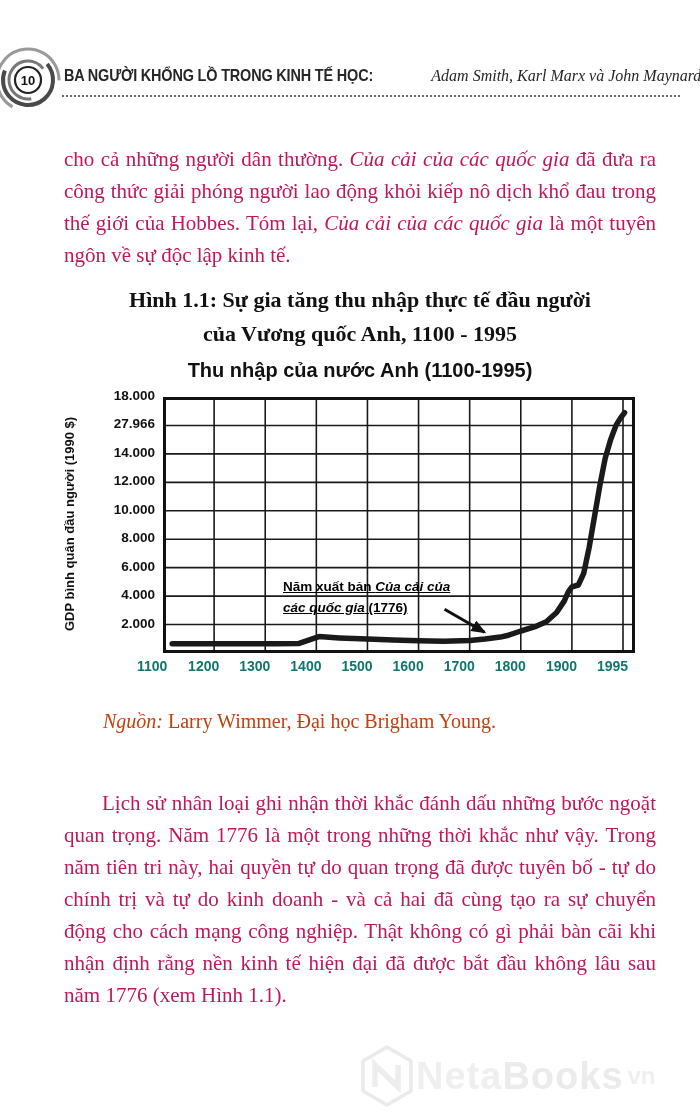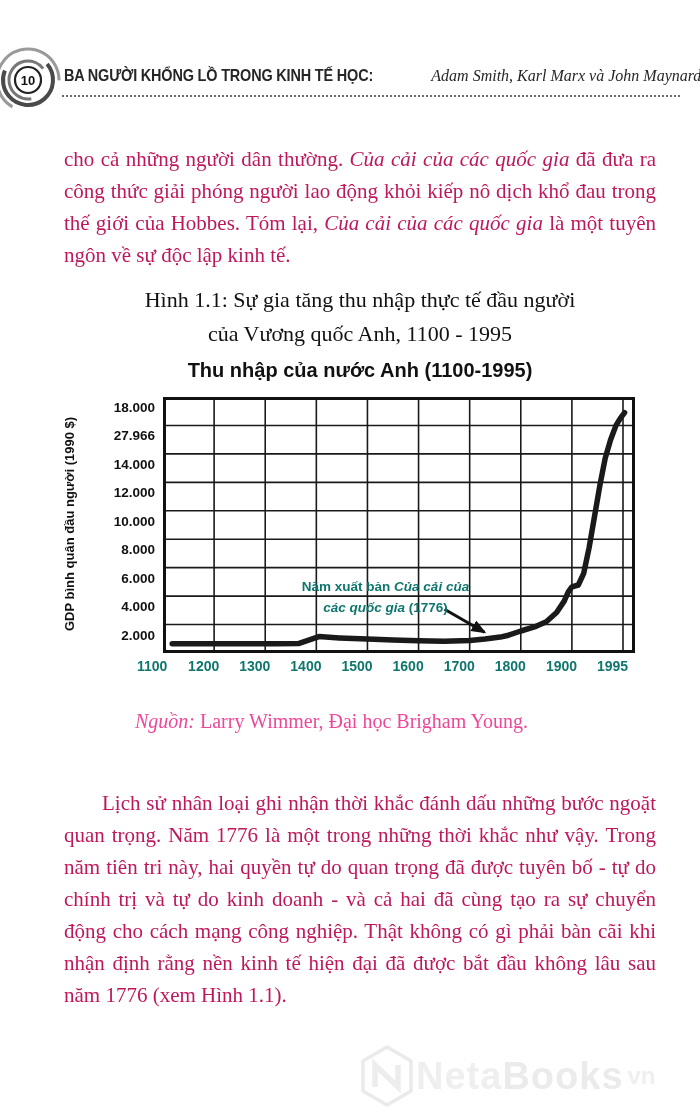--- a/index.html
+++ b/index.html
@@ -16,43 +16,43 @@
   .dotline{position:absolute;left:62px;top:95px;width:618px;height:0;border-top:2px dotted #6a6a6a;}
 
   
   .para{position:absolute;left:64px;width:592px;font-size:21px;line-height:32px;
         text-align:justify;color:#be185d;}
   .p1{top:122px;}
   .p2{top:766px;line-height:32px;text-indent:38px;}
   .para i{font-style:italic;}
 
   .fig-caption{position:absolute;left:54px;top:283px;width:612px;text-align:center;
-               font-weight:normal;font-size:22px;line-height:34px;color:#111;}
+               font-weight:bold;font-size:22px;line-height:34px;color:#111;}
 
   
   .chart-title{position:absolute;left:60px;top:359px;width:600px;text-align:center;
                font-family:"Liberation Sans","DejaVu Sans",sans-serif;font-weight:bold;
                font-size:20px;color:#111;}
   .ylabel{position:absolute;left:62px;top:393px;height:262px;width:22px;
           font-family:"Liberation Sans","DejaVu Sans",sans-serif;font-weight:bold;font-size:13px;
           writing-mode:vertical-rl;transform:rotate(180deg);text-align:center;color:#111;
           white-space:nowrap;}
-  .yticks{position:absolute;left:91px;top:409px;width:64px;height:256px;}
+  .yticks{position:absolute;left:91px;top:397px;width:64px;height:256px;}
   .yticks div{position:absolute;right:0;width:64px;text-align:right;
           font-family:"Liberation Sans","DejaVu Sans",sans-serif;font-weight:bold;font-size:13.5px;color:#111;}
   .plot{position:absolute;left:163px;top:397px;}
   .xticks{position:absolute;left:163px;top:658px;width:480px;height:20px;}
   .xticks div{position:absolute;width:52px;
           font-family:"Liberation Sans","DejaVu Sans",sans-serif;font-weight:bold;font-size:14px;color:#0f766e;}
-  .anno{position:absolute;left:283px;top:576px;width:205px;text-align:center;
+  .anno{position:absolute;left:283px;top:576px;width:205px;text-align:left;
         font-family:"Liberation Sans","DejaVu Sans",sans-serif;font-weight:600;
-        font-size:13.5px;line-height:21px;color:#0f766e;}
+        font-size:13.5px;line-height:21px;color:#000000;text-decoration:underline;}
   .anno i{font-style:italic;}
 
-  .source{position:absolute;left:103px;top:710px;font-size:20px;color:#ec4899;margin-left:32px;}
+  .source{position:absolute;left:103px;top:710px;font-size:20px;color:#c2410c;}
   .source .lbl{font-style:italic;}
 
   
   .wm{position:absolute;left:358px;top:1044px;display:flex;align-items:center;
       font-family:"Liberation Sans","DejaVu Sans",sans-serif;color:#ebebeb;}
   .wm-text{font-weight:bold;font-size:38px;letter-spacing:1px;line-height:64px;}
   .wm-neta{color:#efefef;}
   .wm-books{color:#ebebeb;}
   .wm-vn{font-size:24px;font-weight:bold;color:#efefef;margin-left:4px;}
 </style>

